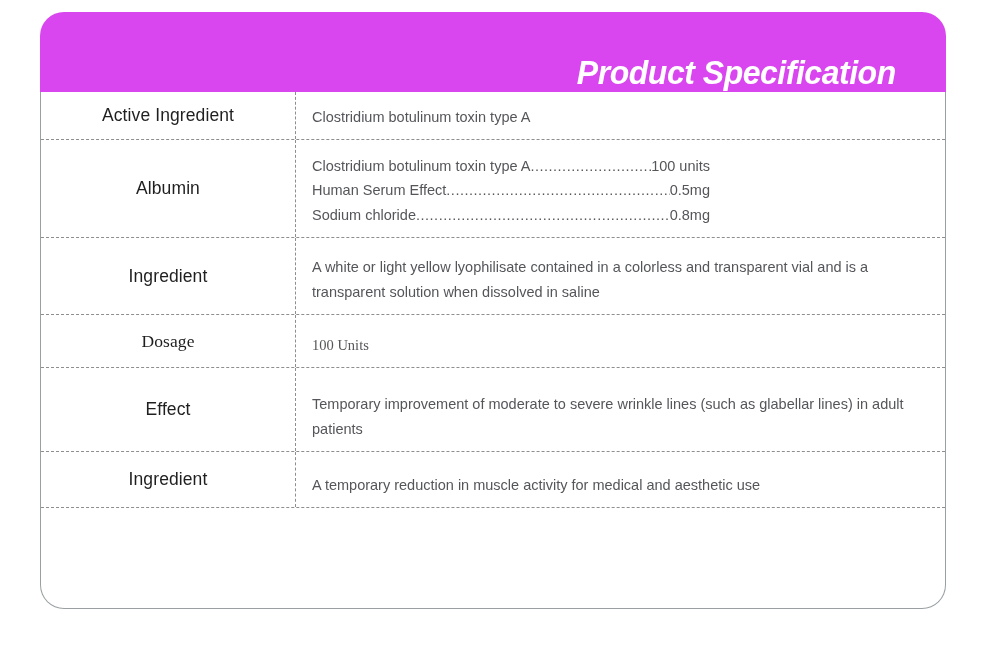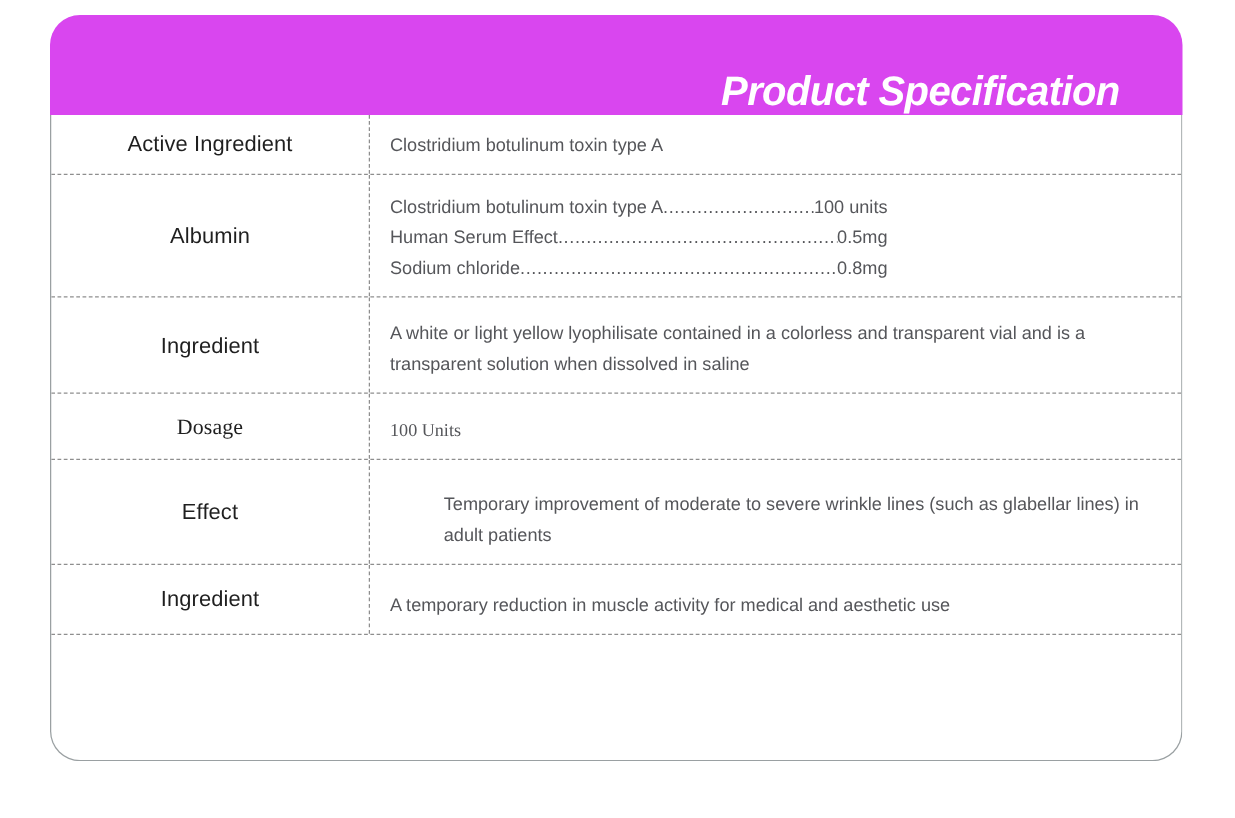--- a/index.html
+++ b/index.html
@@ -67,21 +67,21 @@
     padding: 10px 24px 10px 16px;
     color: #55565a;
     font-size: 14.5px;
     line-height: 1.68;
   }
   
   .row:nth-child(1) { min-height: 48px; }
   .row:nth-child(2) { min-height: 98px; }
   .row:nth-child(3) { min-height: 77px; }
   .row:nth-child(4) { min-height: 53px; font-family: Liberation Serif, serif; }
-  .row:nth-child(5) { min-height: 84px; gap: 43px; }
+  .row:nth-child(5) { min-height: 84px; }
   .row:nth-child(6) { min-height: 56px; }
   .row:nth-child(7) { min-height: 100px; }
 
   .leader-line {
     display: flex;
     align-items: baseline;
     width: 398px;
     max-width: 100%;
   }
   .leader {

